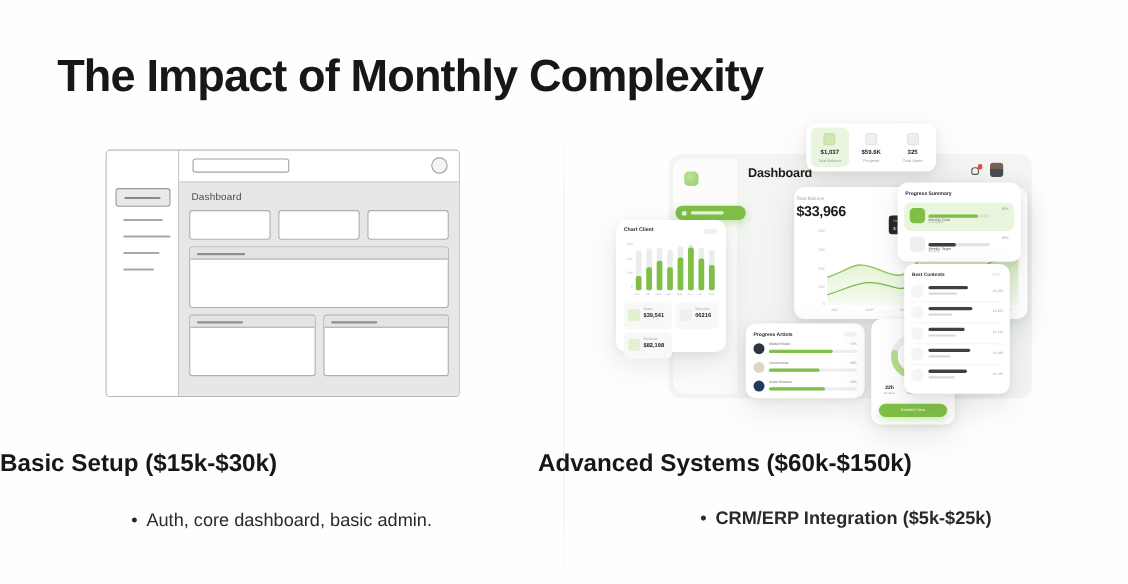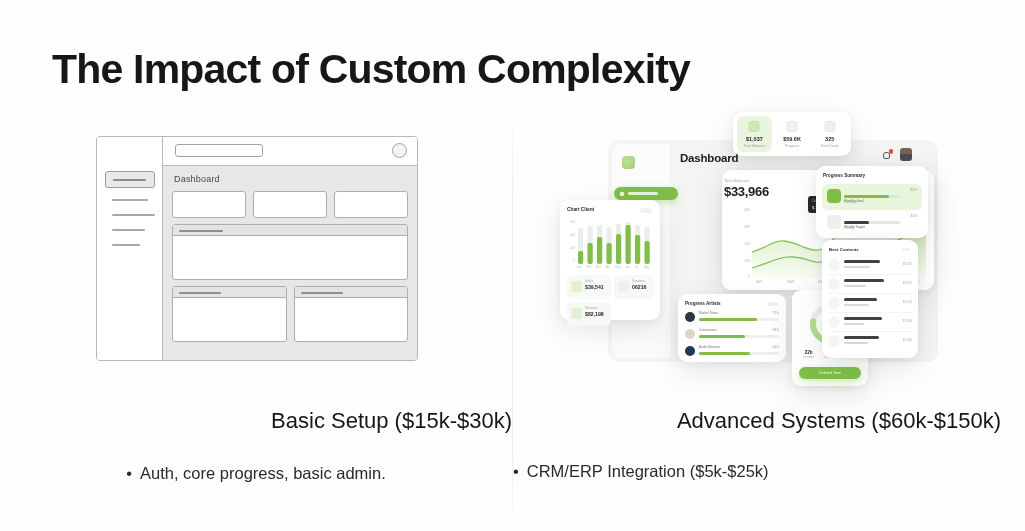--- a/index.html
+++ b/index.html
@@ -23,22 +23,22 @@
 
   
   .divider {
     position:absolute; left:512px; top:128px;
     width:1px; height:390px;
     background:linear-gradient(to bottom, rgba(0,0,0,0.02), rgba(0,0,0,0.07) 20%, rgba(0,0,0,0.07) 80%, rgba(0,0,0,0.02));
   }
 
   
   .col-head {
-    position:absolute; text-align:right;
-    font-size:22px; font-weight:normal; color:#17171a;
+    position:absolute; text-align:left;
+    font-size:22px; font-weight:bold; color:#17171a;
     white-space:nowrap;
   }
   .bullets {
     position:absolute; font-size:16.5px; color:#2a2a2a; line-height:1.62;
   }
   .bullets .bullet { white-space:nowrap; }
   .bullets .bullet::before { content:"\2022"; margin-right:8px; }
 
   
   .wf {
@@ -315,21 +315,21 @@
   .dd-row .ic { position:absolute; left:0; top:3px; width:12px; height:12px; border-radius:50%; background:#f4f6f4; }
   .dd-row .l1 { position:absolute; left:16px; top:4px; height:2.6px; background:#3e4246; border-radius:2px; }
   .dd-row .l2 { position:absolute; left:16px; top:9.5px; height:2px; background:#d6dad6; border-radius:2px; }
   .dd-row .val { position:absolute; right:0; top:6px; font-size:3px; color:#a5aba5; filter:blur(0.25px); }
 </style>
 </head>
 <body>
 
 <div class="slide">
 
-  <div class="title">The Impact of Custom Complexity</div>
+  <div class="title">The Impact of Monthly Complexity</div>
 
   <div class="divider"></div>
 
   <div class="wf">
     <div class="wf-side">
       <div class="wf-nav-active"></div>
       <div class="wf-nav-line" style="top:62px;width:36px;"></div>
       <div class="wf-nav-line" style="top:77px;width:43px;"></div>
       <div class="wf-nav-line" style="top:92px;width:33px;"></div>
       <div class="wf-nav-line" style="top:107px;width:28px;"></div>
@@ -618,21 +618,21 @@
         <span class="l1" style="width:35px"></span>
         <span class="l2" style="width:24px"></span>
         <span class="val">$1,430</span>
       </div>
     </div>
 
   </div>
 
   <div class="col-head" style="left:0;width:512px;top:408px;">Basic Setup ($15k-$30k)</div>
   <div class="bullets" style="left:0;width:512px;top:460px;text-align:center;">
-    <div class="bullet">Auth, core progress, basic admin.</div>
+    <div class="bullet">Auth, core dashboard, basic admin.</div>
   </div>
 
   <div class="col-head" style="left:489px;width:512px;top:408px;">Advanced Systems ($60k-$150k)</div>
-  <div class="bullets" style="left:513px;width:512px;top:458px;">
+  <div class="bullets" style="left:513px;width:512px;top:458px;text-align:center;font-weight:bold;">
     <div class="bullet">CRM/ERP Integration ($5k-$25k)</div>
   </div>
 
 </div>
 
 </body></html>

